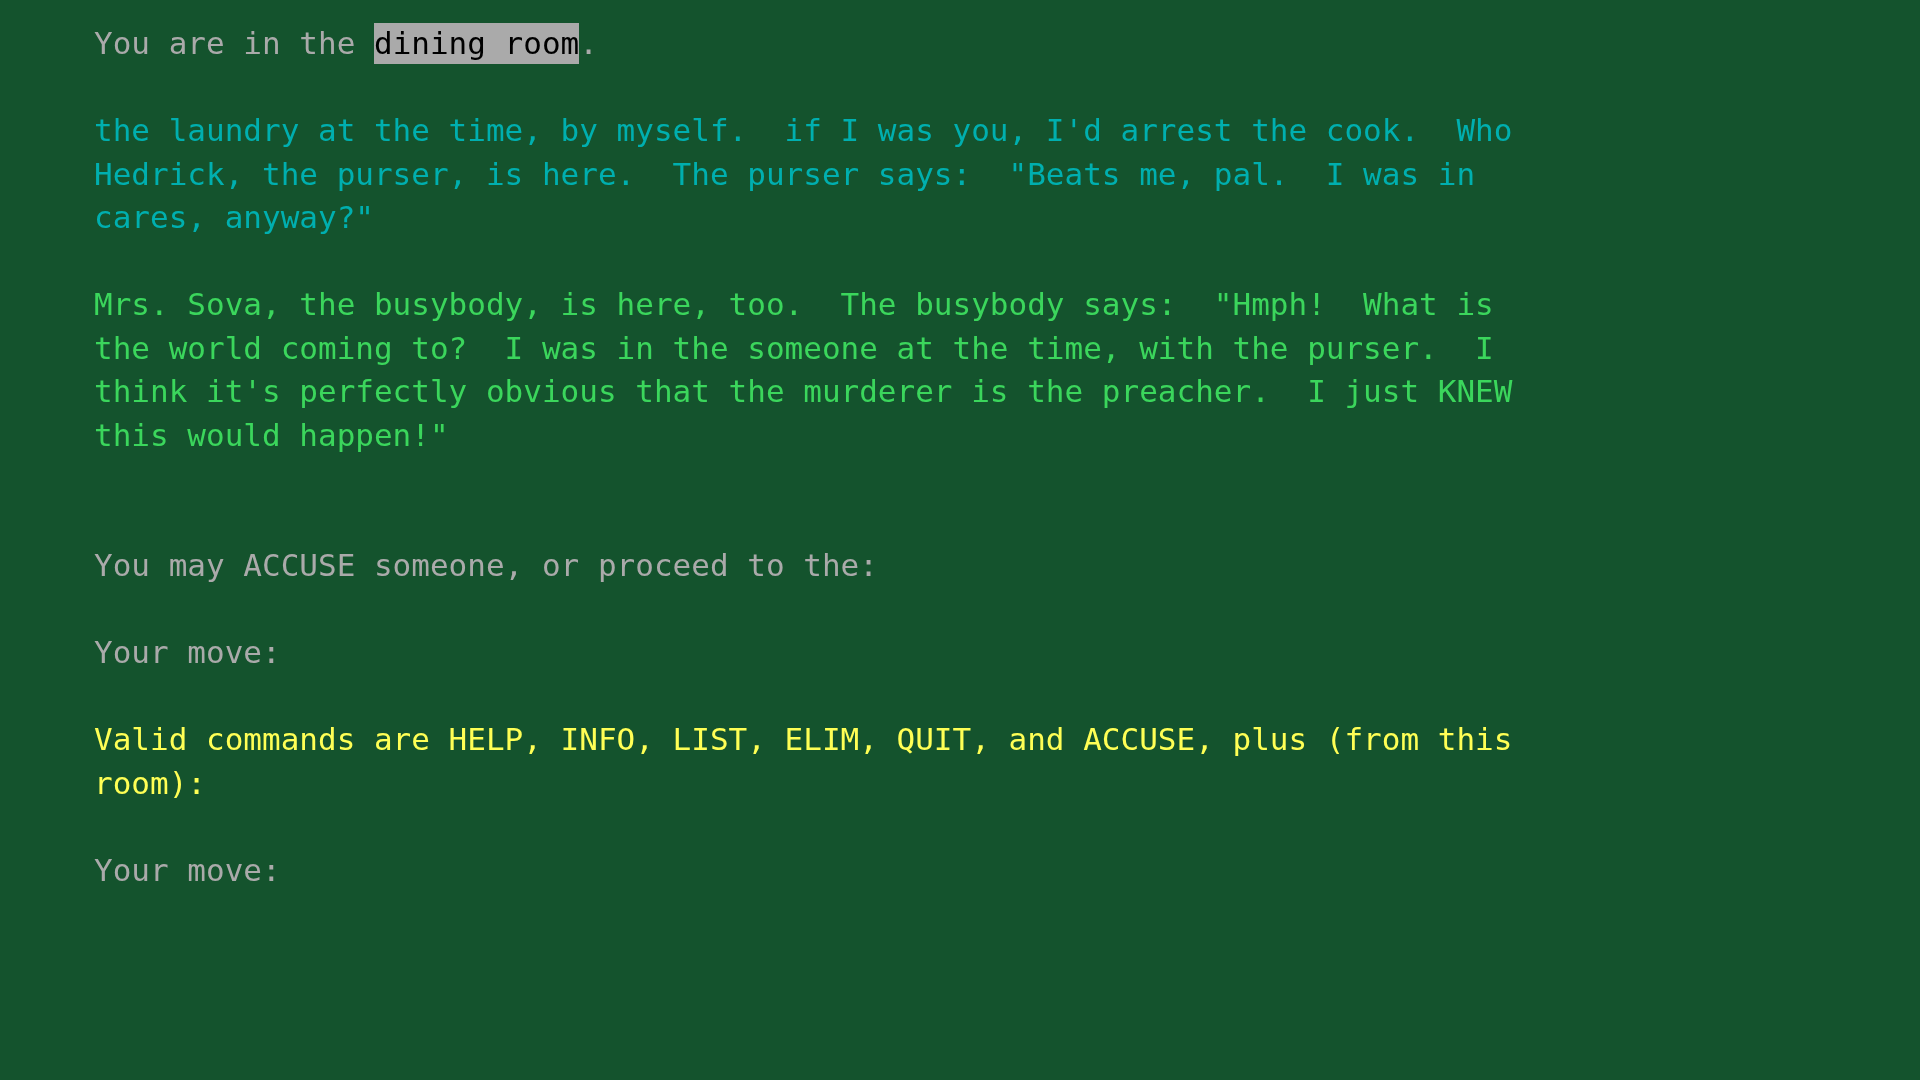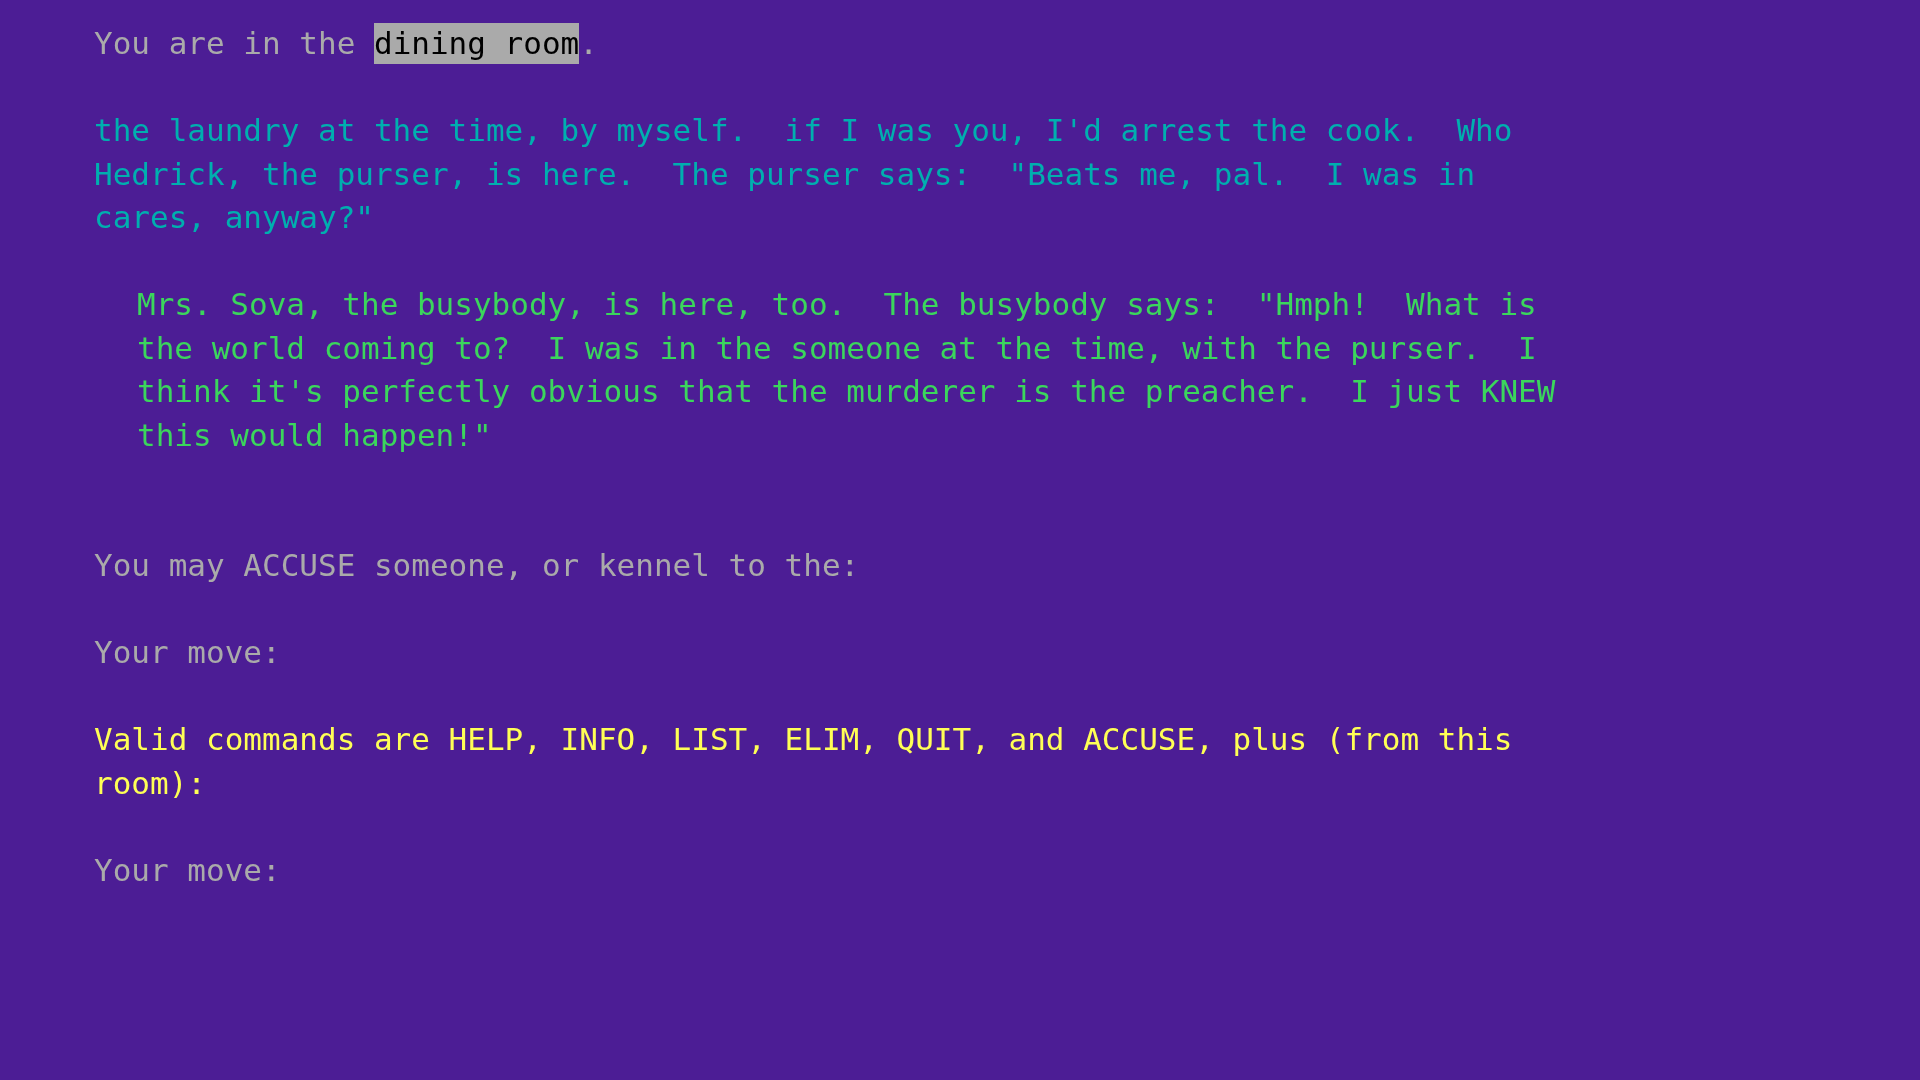--- a/index.html
+++ b/index.html
@@ -5,21 +5,21 @@
 <style>
   html, body {
     margin: 0;
     padding: 0;
     background: #000000;
   }
   #screen {
     position: relative;
     width: 1920px;
     height: 1080px;
-    background: #4c1d95;
+    background: #14532d;
     overflow: hidden;
     font-family: "DejaVu Sans Mono", "Liberation Mono", monospace;
     font-size: 31px;
     line-height: 43.5px;
     letter-spacing: 0;
     -webkit-font-smoothing: none;
     font-smooth: never;
   }
   .terminal {
     position: absolute;
@@ -32,21 +32,21 @@
     height: 43.5px;
     line-height: 43.5px;
     font-family: "DejaVu Sans Mono", "Liberation Mono", monospace;
   }
   .line.blank {
     height: 43.5px;
   }
   
   .c-gray   { color: #AAAAAA; }
   .c-cyan   { color: #00AFAF; }
-  .c-green  { color: #3BD65C; margin-left: 43px; }
+  .c-green  { color: #3BD65C; }
   .c-yellow { color: #FFFF55; }
 
   .hl {
     background: #AAAAAA;
     color: #000000;
     padding: 2px 0 3px 0;
   }
   .seg { white-space: pre; }
 </style>
 </head>
@@ -68,21 +68,21 @@
     <div class="line c-green">Mrs. Sova, the busybody, is here, too.  The busybody says:  "Hmph!  What is</div>
     <div class="line c-green">the world coming to?  I was in the someone at the time, with the purser.  I</div>
     <div class="line c-green">think it's perfectly obvious that the murderer is the preacher.  I just KNEW</div>
     <div class="line c-green">this would happen!"</div>
 
     <div class="line blank"></div>
 
 
     <div class="line blank"></div>
 
-    <div class="line c-gray">You may ACCUSE someone, or kennel to the:</div>
+    <div class="line c-gray">You may ACCUSE someone, or proceed to the:</div>
 
     <div class="line blank"></div>
 
     <div class="line c-gray">Your move:</div>
 
     <div class="line blank"></div>
 
     <div class="line c-yellow">Valid commands are HELP, INFO, LIST, ELIM, QUIT, and ACCUSE, plus (from this</div>
     <div class="line c-yellow">room):</div>
 

